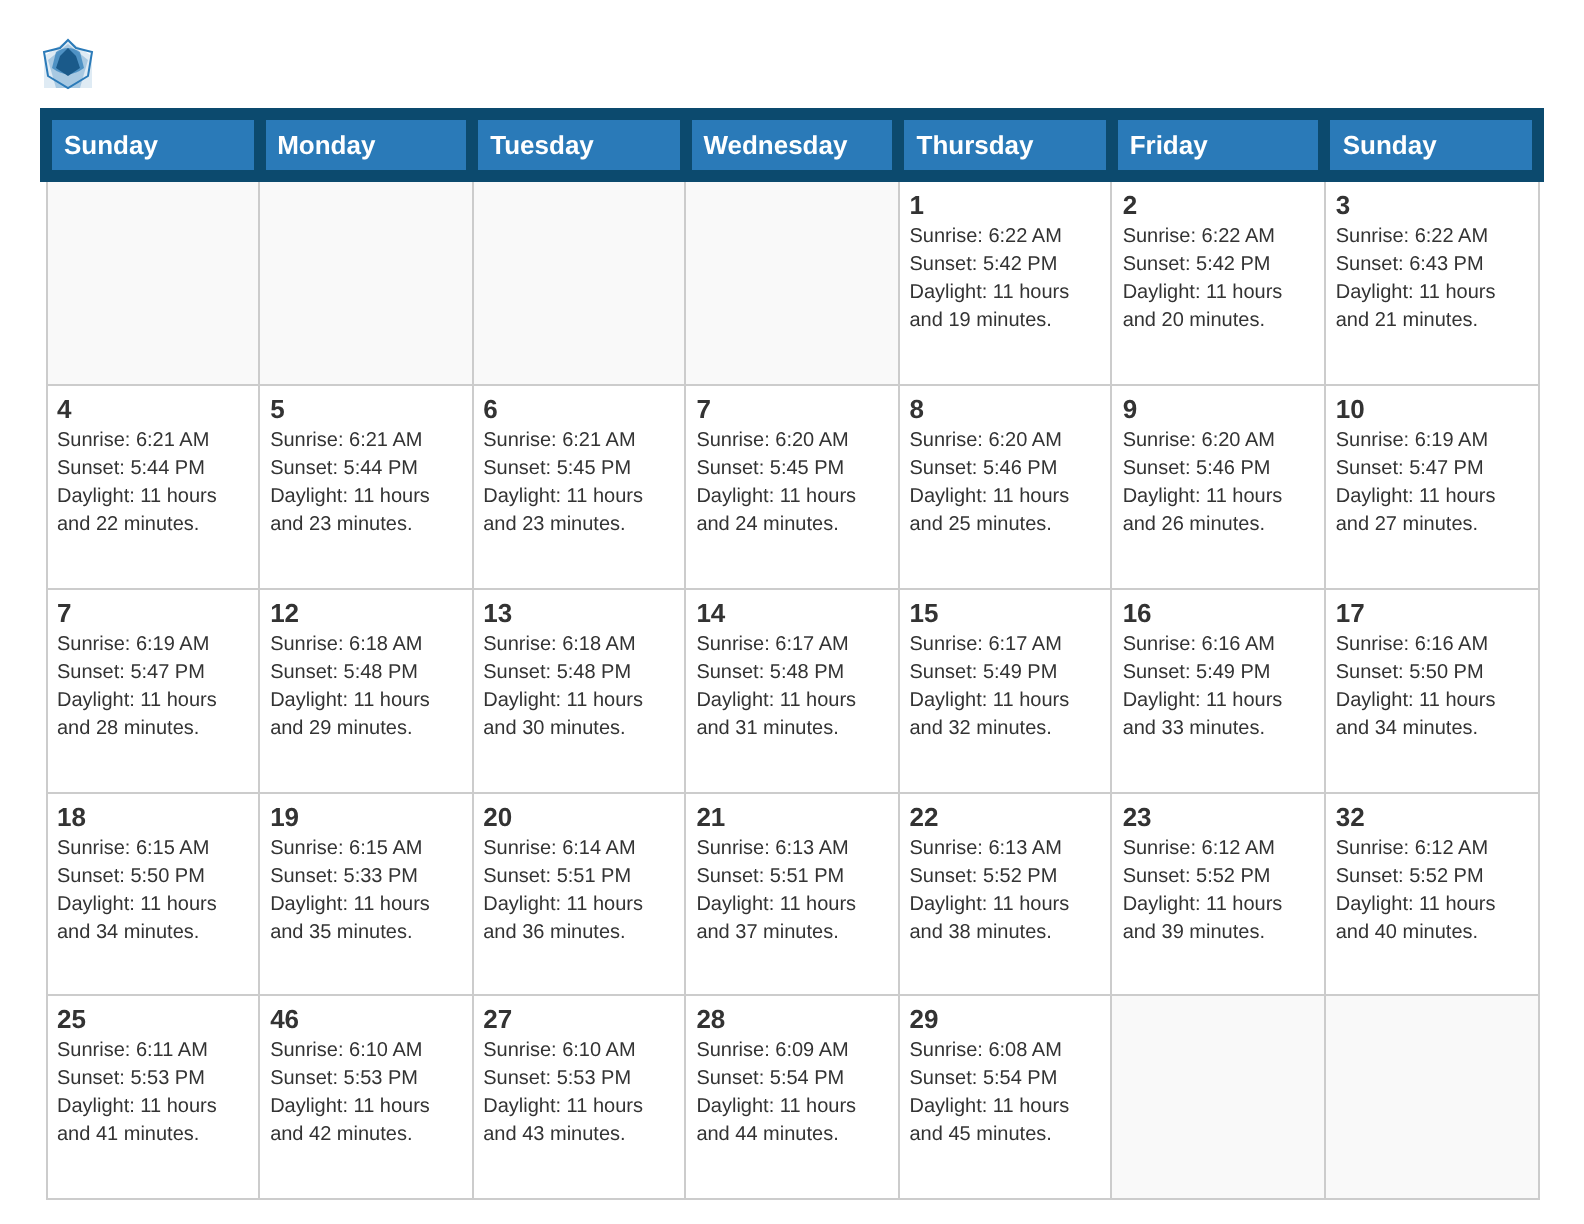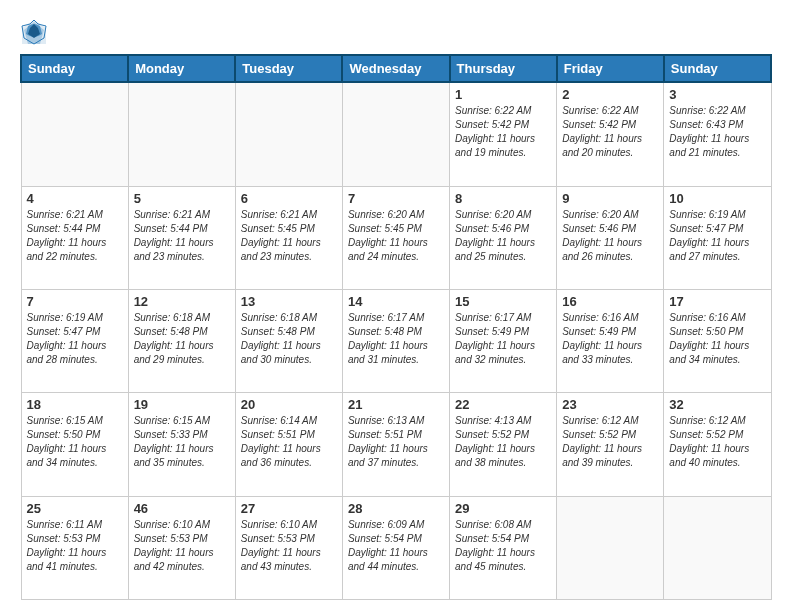--- a/index.html
+++ b/index.html
@@ -66,21 +66,21 @@
       width: 100%;
       table-layout: fixed;
     }
     .calendar th {
       background: #2a7ab8;
       color: #fff;
       text-align: left;
       padding: 5px 6px;
       font-size: 13px;
       font-weight: bold;
-      border: 2px solid #0c4a6e;
+      border: 6px solid #0c4a6e;
     }
     .calendar td {
       border: 1px solid #ccc;
       vertical-align: top;
       padding: 4px 5px;
       font-size: 10.5px;
       color: #333;
       background: #fff;
       height: 80px;
     }
@@ -91,21 +91,20 @@
       font-size: 13px;
       font-weight: bold;
       color: #333;
       display: block;
       margin-bottom: 2px;
     }
     .day-info {
       font-size: 10px;
       color: #333;
       line-height: 1.4;
-      font-style: italic;
     }
   </style>
 </head>
 <body>
 
 <div class="page">
   <div class="header">
     <div class="logo">
       <svg class="logo-icon" viewBox="0 0 28 28">
         <polygon points="14,2 26,10 26,26 2,26 2,10" fill="#2a7ab8" opacity="0.15"></polygon>
@@ -270,21 +269,21 @@
 Daylight: 11 hours and 36 minutes.</div>
           </td>
           <td>
             <span class="day-number">21</span>
             <div class="day-info">Sunrise: 6:13 AM
 Sunset: 5:51 PM
 Daylight: 11 hours and 37 minutes.</div>
           </td>
           <td>
             <span class="day-number">22</span>
-            <div class="day-info">Sunrise: 4:13 AM
+            <div class="day-info">Sunrise: 6:13 AM
 Sunset: 5:52 PM
 Daylight: 11 hours and 38 minutes.</div>
           </td>
           <td>
             <span class="day-number">23</span>
             <div class="day-info">Sunrise: 6:12 AM
 Sunset: 5:52 PM
 Daylight: 11 hours and 39 minutes.</div>
           </td>
           <td>

